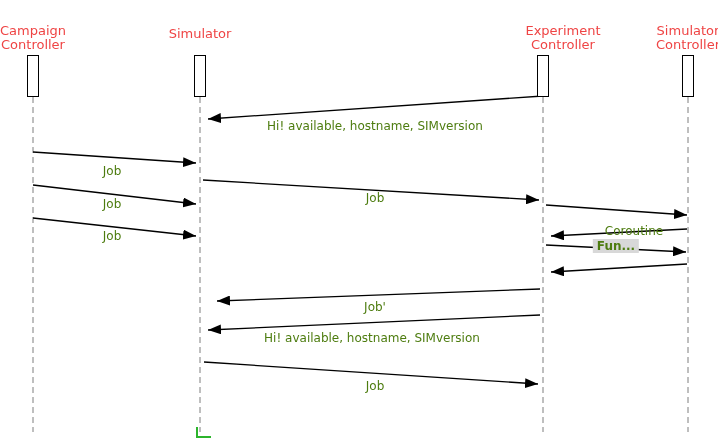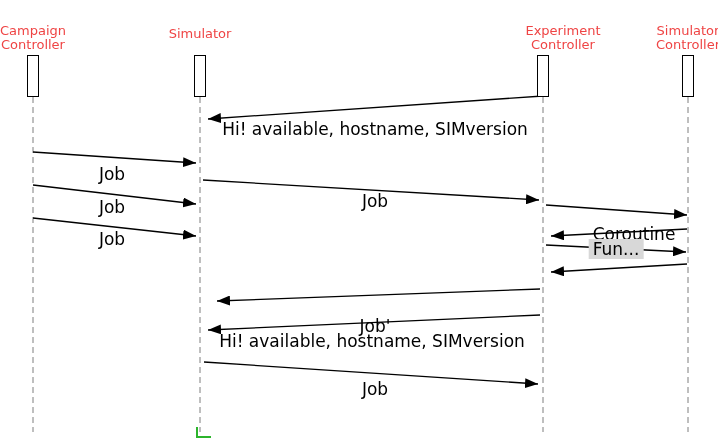--- a/index.html
+++ b/index.html
@@ -45,28 +45,29 @@
 
   .arrows-layer {
     position: absolute;
     left: 0;
     top: 0;
   }
 
   .msg-label {
     position: absolute;
     transform: translateX(-50%);
-    font-size: 17px;
+    font-size: 12px;
     white-space: nowrap;
-    color: #000000;
+    color: #4d7c0f;
   }
 
   .msg-label.highlight {
     background: #d8d8d8;
     padding: 0 4px;
+    font-weight: bold;
   }
 
   .green-mark {
     position: absolute;
     left: 196px;
     top: 427px;
     width: 15px;
     height: 11px;
     border-left: 2px solid #2cb42c;
     border-bottom: 2px solid #2cb42c;
@@ -115,16 +116,16 @@
     <div class="activation" style="left: 682px;"></div>
     <div class="actor-label" style="left: 688px; top: 24px;">Simulator
 Controller</div>
     <div class="msg-label" style="left: 375px; top: 119px;">Hi! available, hostname, SIMversion</div>
     <div class="msg-label" style="left: 112px; top: 164px;">Job</div>
     <div class="msg-label" style="left: 375px; top: 191px;">Job</div>
     <div class="msg-label" style="left: 112px; top: 197px;">Job</div>
     <div class="msg-label" style="left: 112px; top: 229px;">Job</div>
     <div class="msg-label" style="left: 634px; top: 224px;">Coroutine</div>
     <div class="msg-label highlight" style="left: 616px; top: 239px; background: rgb(216, 216, 216);">Fun...</div>
-    <div class="msg-label" style="left: 375px; top: 300px; margin-top: 16px;">Job'</div>
+    <div class="msg-label" style="left: 375px; top: 300px;">Job'</div>
     <div class="msg-label" style="left: 372px; top: 331px;">Hi! available, hostname, SIMversion</div>
     <div class="msg-label" style="left: 375px; top: 379px;">Job</div>
   </div>
 
 </body></html>

